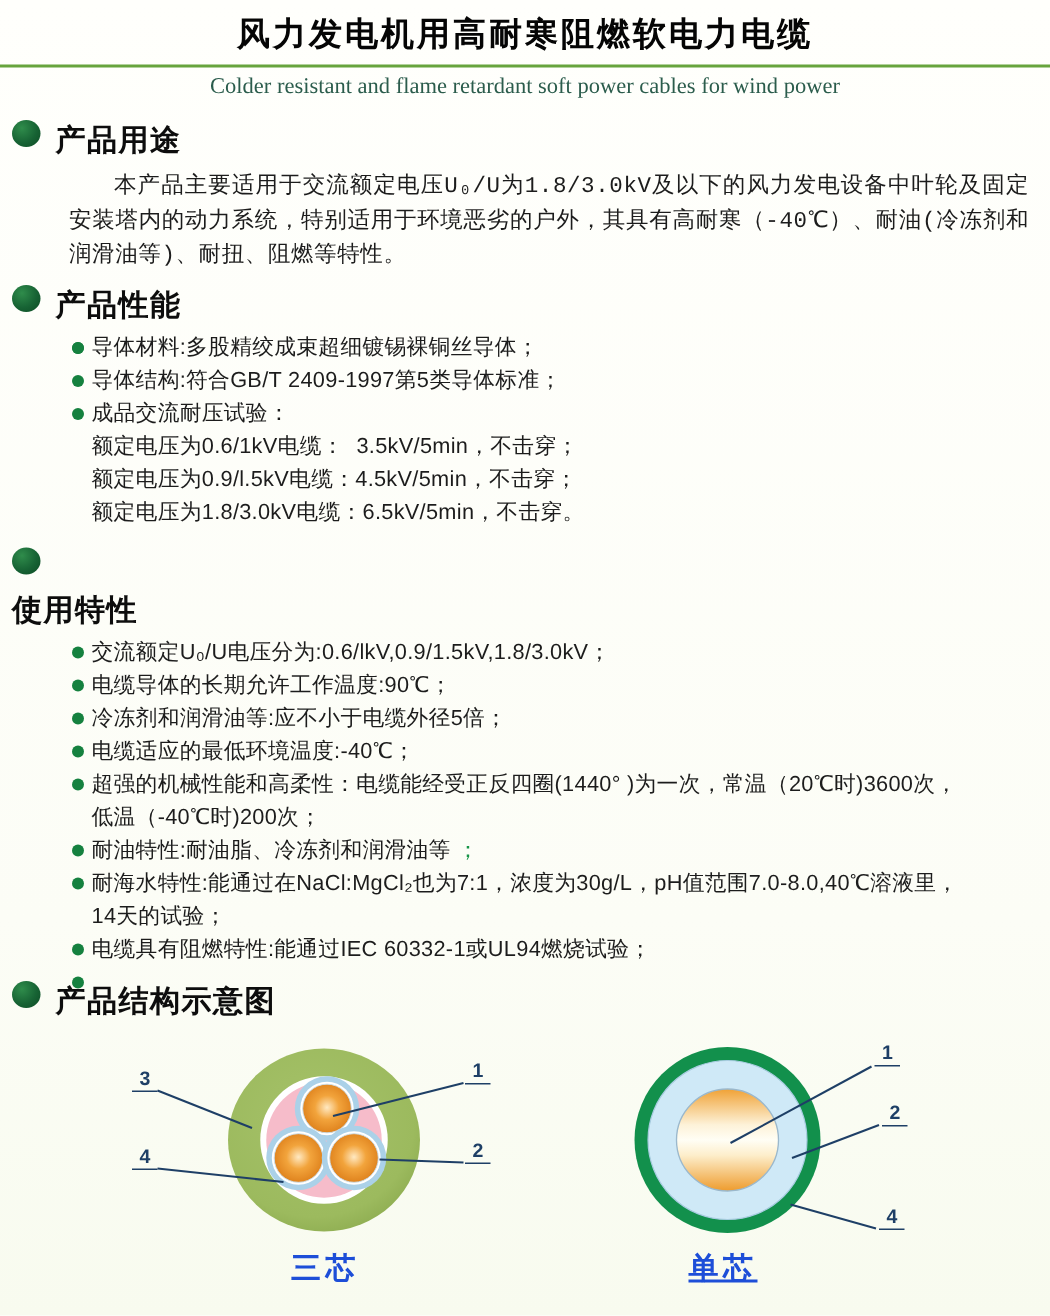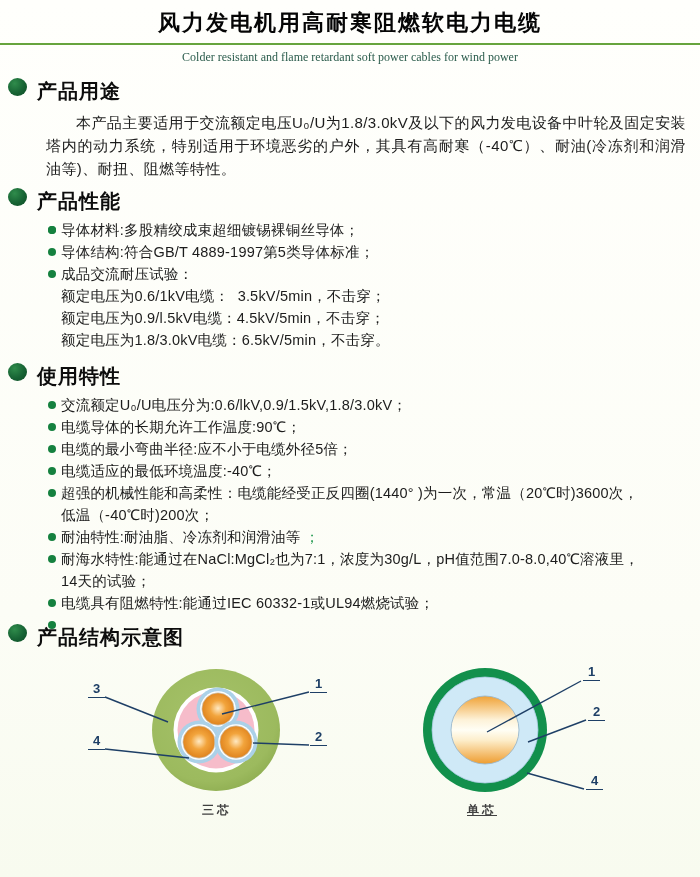--- a/index.html
+++ b/index.html
@@ -22,21 +22,21 @@
   }
   .title-rule {
     margin-top:5px;
     height:2px;
     background:#67a43d;
   }
   .subtitle {
     margin-top:5px;
     text-align:center;
     font-family:"Liberation Serif", serif;
-    font-size:12px;
+    font-size:15px;
     color:#2b5c4c;
   }
   .sec-head {
     display:flex;
     gap:10px;
     margin-left:8px;
   }
   .sec-dot {
     width:19px; height:18px;
     border-radius:50%;
@@ -44,30 +44,31 @@
     flex:0 0 auto;
   }
   .sec-head h2 {
     font-size:20px;
     font-weight:bold;
     letter-spacing:1px;
     color:#0d0d0d;
   }
   .sh-1 { margin-top:13px; }
   .sh-2 { margin-top:8px; }
-  .sh-3 { margin-top:12px; }
+  .sh-3 { margin-top:12px;flex-direction:column; }
   .sh-4 { margin-top:10px; }
   .usage-para {
     margin:6px 16px 0 46px;
     width:640px;
     font-size:15px;
     line-height:23px;
     text-indent:2em;
     text-align:justify;
     letter-spacing:0.4px;
+    font-family:Liberation Mono, monospace;
   }
   ul.blist {
     list-style:none;
     margin:4px 14px 0 48px;
     width:640px;
   }
   ul.blist li {
     position:relative;
     padding-left:13px;
     font-size:14.5px;
@@ -100,24 +101,24 @@
     font-weight:bold;
     line-height:13px;
     color:#1e3f66;
     border-bottom:1.5px solid #1e3f66;
     padding:0 5px 2px 5px;
   }
   .caption {
     position:absolute;
     top:149px;
     transform:translateX(-50%);
-    font-size:12px;
+    font-size:20px;
     font-weight:bold;
     letter-spacing:3px;
-    color:#404040;
+    color:#1d4ed8;
   }
   .cap-three { left:217px; }
   .cap-single { left:482px;text-decoration:underline; }
 </style>
 </head>
 <body>
 
 <h1 class="page-title">风力发电机用高耐寒阻燃软电力电缆</h1>
 <div class="title-rule"></div>
 <div class="subtitle">Colder resistant and flame retardant soft power cables for wind power</div>
@@ -135,21 +136,21 @@
 <ul class="blist">
   <li>
     <span class="bullet"></span>
   </li>
   <li>
     <span class="bullet"></span>
     <span>导体材料:多股精绞成束超细镀锡裸铜丝导体；</span>
   </li>
   <li>
     <span class="bullet"></span>
-    <span>导体结构:符合GB/T 4889-1997第5类导体标准；</span>
+    <span>导体结构:符合GB/T 2409-1997第5类导体标准；</span>
   </li>
   <li>
     <span class="bullet"></span>
     <span>成品交流耐压试验：</span>
   </li>
   <li class="sub">
     <span class="sub-line">额定电压为0.6/1kV电缆：&nbsp;&nbsp;3.5kV/5min，不击穿；</span>
   </li>
   <li class="sub">
     <span class="sub-line">额定电压为0.9/l.5kV电缆：4.5kV/5min，不击穿；</span>
@@ -167,21 +168,21 @@
   <li>
     <span class="bullet"></span>
     <span>交流额定U₀/U电压分为:0.6/lkV,0.9/1.5kV,1.8/3.0kV；</span>
   </li>
   <li>
     <span class="bullet"></span>
     <span>电缆导体的长期允许工作温度:90℃；</span>
   </li>
   <li>
     <span class="bullet"></span>
-    <span>电缆的最小弯曲半径:应不小于电缆外径5倍；</span>
+    <span>冷冻剂和润滑油等:应不小于电缆外径5倍；</span>
   </li>
   <li>
     <span class="bullet"></span>
     <span>电缆适应的最低环境温度:-40℃；</span>
   </li>
   <li>
     <span class="bullet"></span>
     <span>超强的机械性能和高柔性：电缆能经受正反四圈(1440° )为一次，常温（20℃时)3600次，</span>
     <span class="cont">低温（-40℃时)200次；</span>
   </li>

